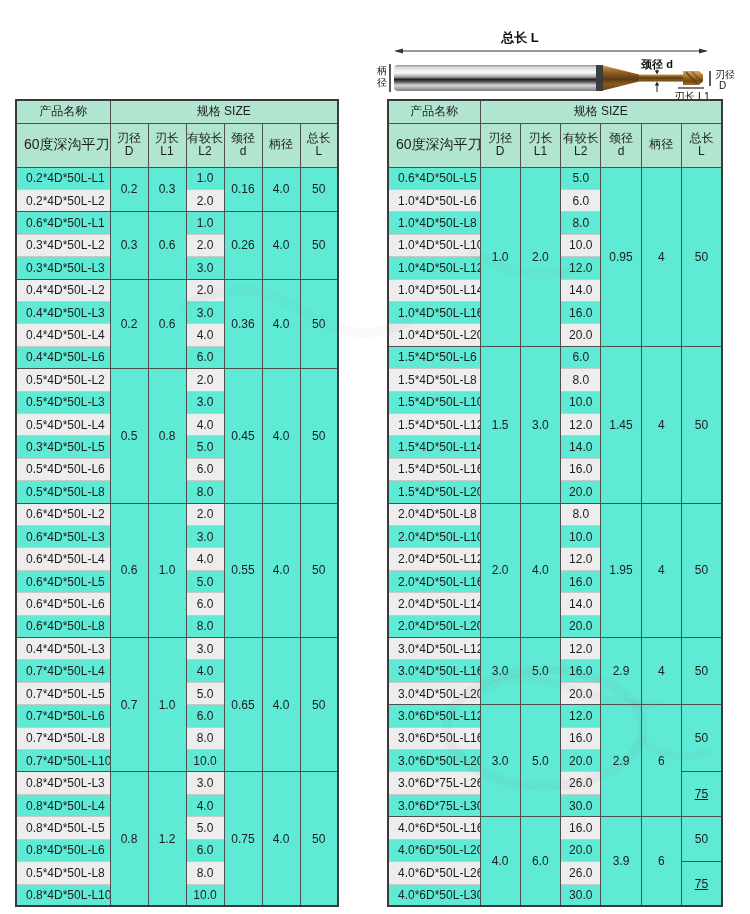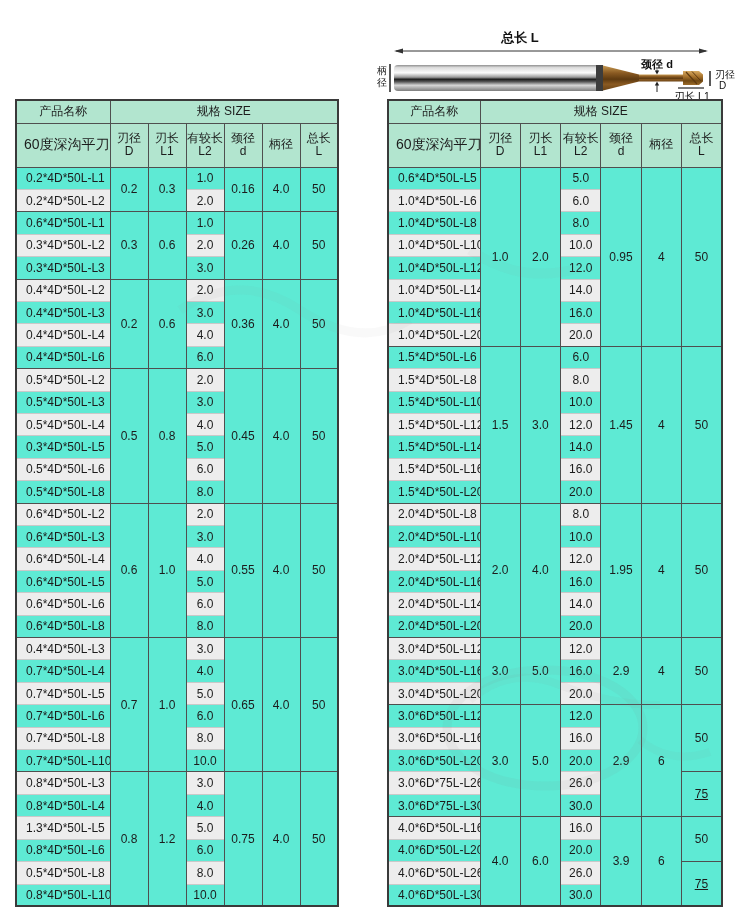--- a/index.html
+++ b/index.html
@@ -309,21 +309,21 @@
         <td class="c-num c-l2 stripe">3.0</td>
         <td class="c-num" rowspan="6">0.75</td>
         <td class="c-num" rowspan="6">4.0</td>
         <td class="c-num c-total" rowspan="6">50</td>
       </tr>
       <tr>
         <td class="c-name rsep">0.8*4D*50L-L4</td>
         <td class="c-num c-l2 rsep">4.0</td>
       </tr>
       <tr>
-        <td class="c-name stripe rsep">1.3*4D*50L-L5</td>
+        <td class="c-name stripe rsep">0.8*4D*50L-L5</td>
         <td class="c-num c-l2 stripe rsep">5.0</td>
       </tr>
       <tr>
         <td class="c-name rsep">0.8*4D*50L-L6</td>
         <td class="c-num c-l2 rsep">6.0</td>
       </tr>
       <tr>
         <td class="c-name stripe rsep">0.5*4D*50L-L8</td>
         <td class="c-num c-l2 stripe rsep">8.0</td>
       </tr>

